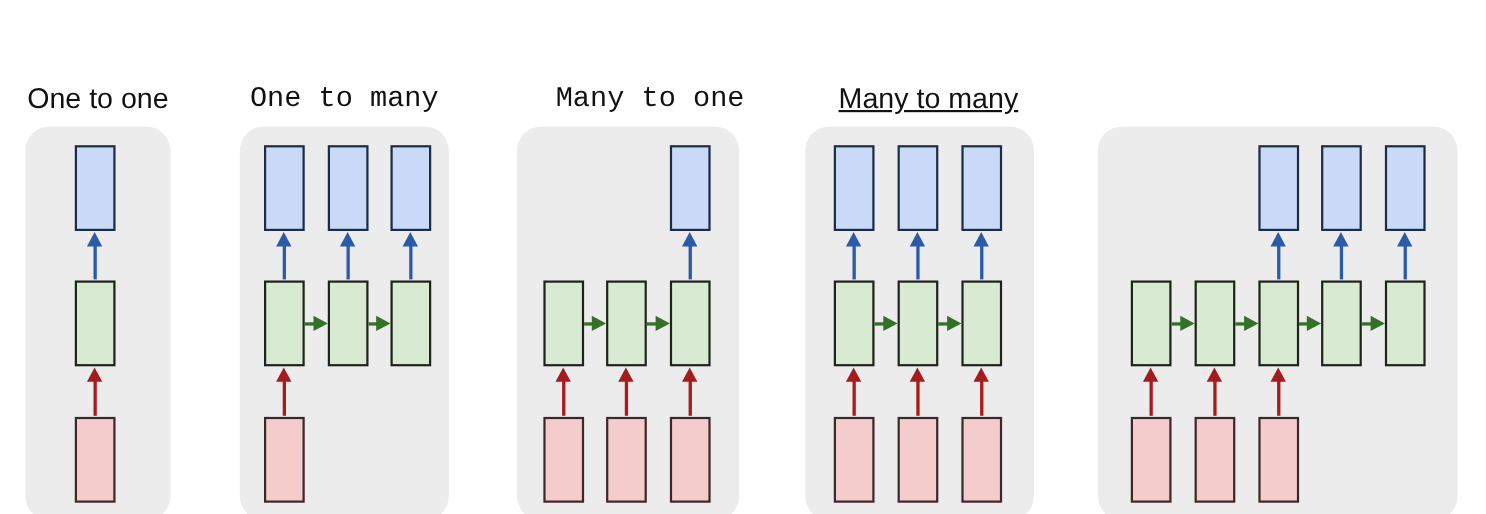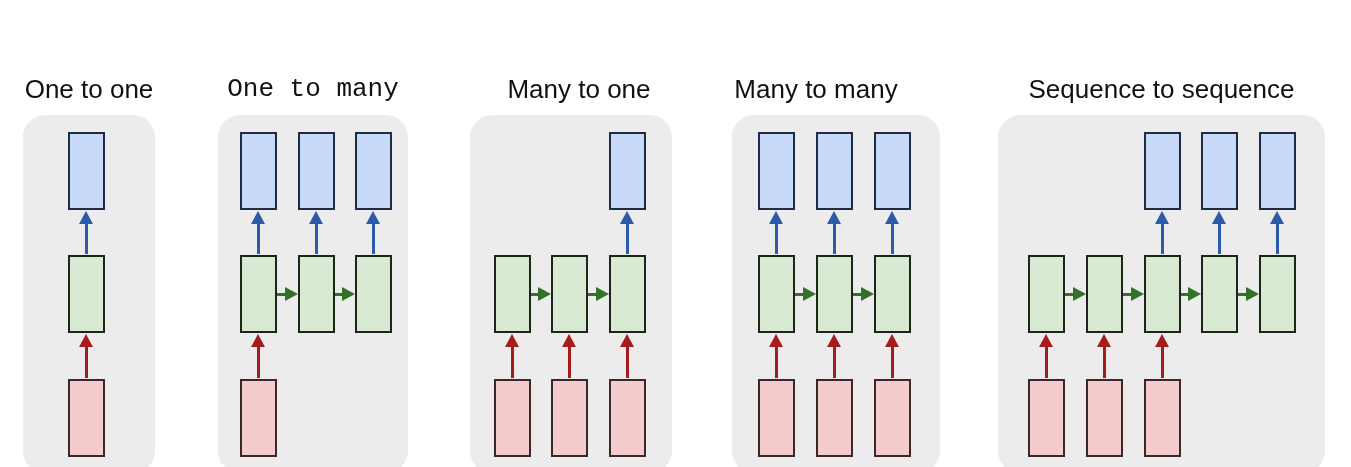--- a/index.html
+++ b/index.html
@@ -72,21 +72,21 @@
     <div class="box" style="left: 354.5px; top: 217px; width: 37px; height: 78px; background: rgb(217, 234, 211); border-color: rgb(30, 35, 28);"></div>
     <div class="arrow-right" style="left: 276.5px; top: 248px; width: 21px; color: rgb(51, 113, 40);">
       <div class="head"></div>
       <div class="shaft"></div>
     </div>
     <div class="arrow-right" style="left: 334.5px; top: 248px; width: 20px; color: rgb(51, 113, 40);">
       <div class="head"></div>
       <div class="shaft"></div>
     </div>
     <div class="panel-bg" style="left: 470px; top: 77px; width: 202px; height: 358px; background: rgb(236, 236, 236);"></div>
-    <div class="panel-title" style="left: 478px; width: 202px;">Many to one</div>
+    <div class="panel-title" style="left: 490px; width: 202px; font-family: Liberation Mono, monospace;">Many to one</div>
     <div class="box" style="left: 493.5px; top: 217px; width: 37px; height: 78px; background: rgb(217, 234, 211); border-color: rgb(30, 35, 28);"></div>
     <div class="arrow-up" style="left: 505px; top: 296px; height: 44px; color: rgb(166, 28, 28);">
       <div class="head"></div>
       <div class="shaft"></div>
     </div>
     <div class="box" style="left: 493.5px; top: 341px; width: 37px; height: 78px; background: rgb(244, 204, 204); border-color: rgb(58, 40, 43);"></div>
     <div class="box" style="left: 550.5px; top: 217px; width: 37px; height: 78px; background: rgb(217, 234, 211); border-color: rgb(30, 35, 28);"></div>
     <div class="arrow-up" style="left: 562px; top: 296px; height: 44px; color: rgb(166, 28, 28);">
       <div class="head"></div>
       <div class="shaft"></div>
@@ -105,21 +105,21 @@
     <div class="box" style="left: 608.5px; top: 341px; width: 37px; height: 78px; background: rgb(244, 204, 204); border-color: rgb(58, 40, 43);"></div>
     <div class="arrow-right" style="left: 530.5px; top: 248px; width: 20px; color: rgb(51, 113, 40);">
       <div class="head"></div>
       <div class="shaft"></div>
     </div>
     <div class="arrow-right" style="left: 587.5px; top: 248px; width: 21px; color: rgb(51, 113, 40);">
       <div class="head"></div>
       <div class="shaft"></div>
     </div>
     <div class="panel-bg" style="left: 732px; top: 77px; width: 208px; height: 358px; background: rgb(236, 236, 236);"></div>
-    <div class="panel-title" style="left: 712px; width: 208px;">Many to many</div>
+    <div class="panel-title" style="left: 740px; width: 208px; text-decoration: underline;">Many to many</div>
     <div class="box" style="left: 757.5px; top: 94px; width: 37px; height: 78px; background: rgb(201, 218, 248); border-color: rgb(30, 43, 68);"></div>
     <div class="arrow-up" style="left: 769px; top: 173px; height: 43px; color: rgb(43, 91, 168);">
       <div class="head"></div>
       <div class="shaft"></div>
     </div>
     <div class="box" style="left: 757.5px; top: 217px; width: 37px; height: 78px; background: rgb(217, 234, 211); border-color: rgb(30, 35, 28);"></div>
     <div class="arrow-up" style="left: 769px; top: 296px; height: 44px; color: rgb(166, 28, 28);">
       <div class="head"></div>
       <div class="shaft"></div>
     </div>
@@ -148,21 +148,20 @@
     <div class="box" style="left: 873.5px; top: 341px; width: 37px; height: 78px; background: rgb(244, 204, 204); border-color: rgb(58, 40, 43);"></div>
     <div class="arrow-right" style="left: 794.5px; top: 248px; width: 21px; color: rgb(51, 113, 40);">
       <div class="head"></div>
       <div class="shaft"></div>
     </div>
     <div class="arrow-right" style="left: 852.5px; top: 248px; width: 21px; color: rgb(51, 113, 40);">
       <div class="head"></div>
       <div class="shaft"></div>
     </div>
     <div class="panel-bg" style="left: 998px; top: 77px; width: 327px; height: 358px; background: rgb(236, 236, 236);"></div>
-    <div class="panel-title" style="left: 998px; width: 327px;">Sequence to sequence</div>
     <div class="box" style="left: 1027.5px; top: 217px; width: 37px; height: 78px; background: rgb(217, 234, 211); border-color: rgb(30, 35, 28);"></div>
     <div class="arrow-up" style="left: 1039px; top: 296px; height: 44px; color: rgb(166, 28, 28);">
       <div class="head"></div>
       <div class="shaft"></div>
     </div>
     <div class="box" style="left: 1027.5px; top: 341px; width: 37px; height: 78px; background: rgb(244, 204, 204); border-color: rgb(58, 40, 43);"></div>
     <div class="box" style="left: 1085.5px; top: 217px; width: 37px; height: 78px; background: rgb(217, 234, 211); border-color: rgb(30, 35, 28);"></div>
     <div class="arrow-up" style="left: 1097px; top: 296px; height: 44px; color: rgb(166, 28, 28);">
       <div class="head"></div>
       <div class="shaft"></div>

